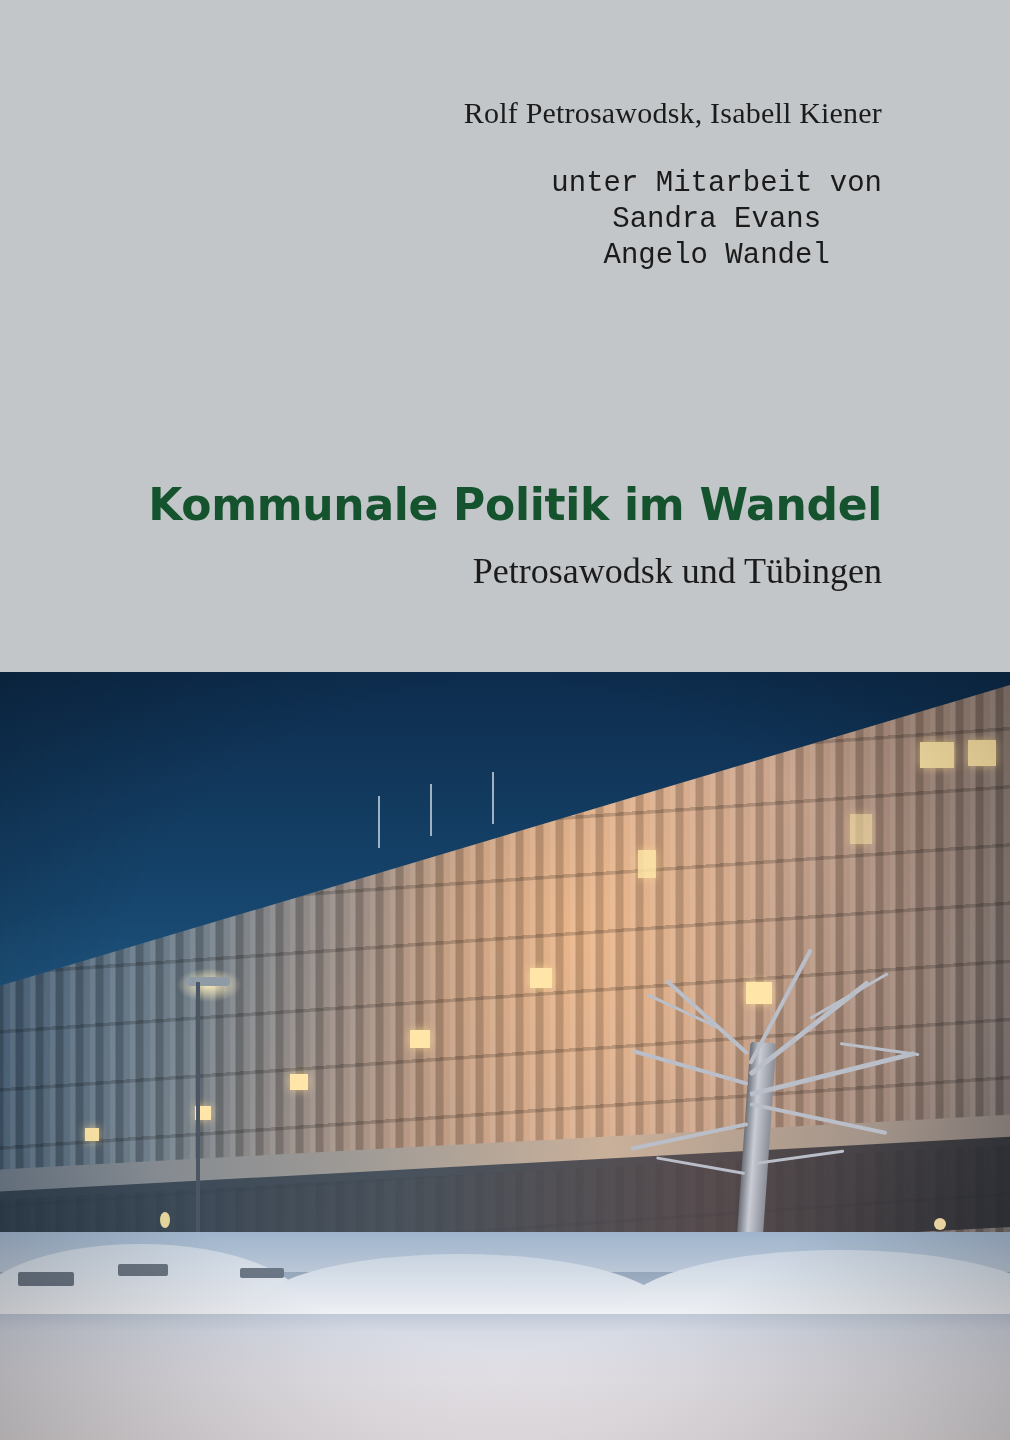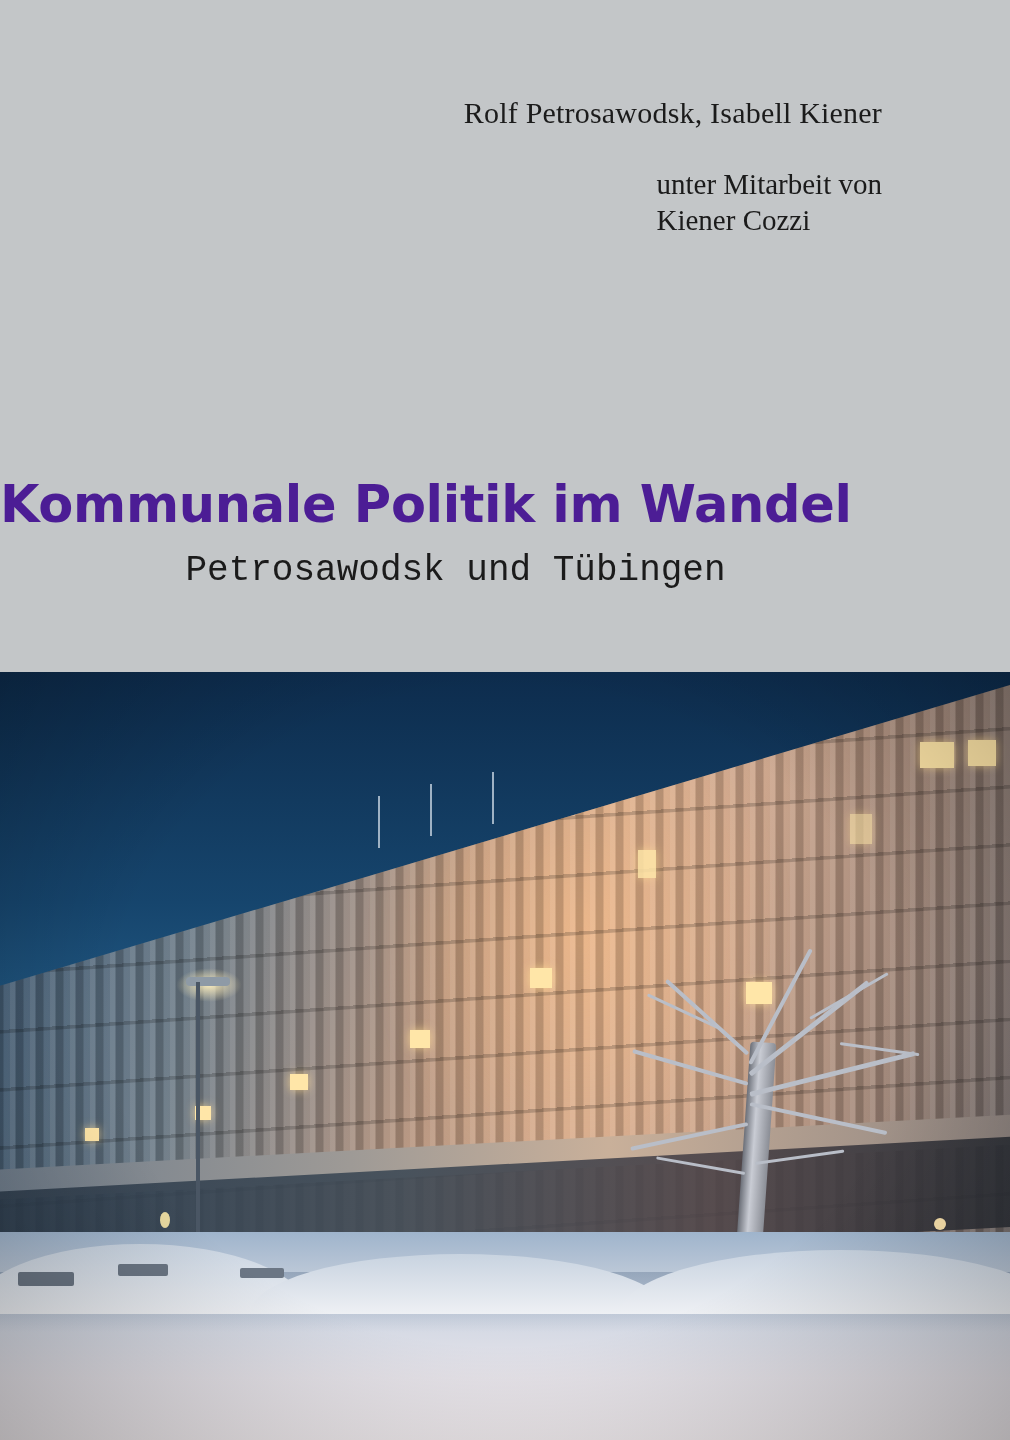--- a/index.html
+++ b/index.html
@@ -37,49 +37,50 @@
     font-size: 30px;
     color: #1b1b1b;
     letter-spacing: 0.2px;
     white-space: nowrap;
   }
 
   .contrib {
     position: absolute;
     right: 128px;
     top: 166px;
-    text-align: left;
-    font-family: Liberation Serif, serif;
+    text-align: center;
+    font-family: Liberation Mono, monospace;
     font-size: 29px;
     line-height: 36px;
     color: #1b1b1b;
     margin-left: 36px;
   }
   .contrib div { white-space: nowrap; }
 
   .title {
     position: absolute;
     left: 0;
     right: 128px;
     top: 478px;
+    text-align: right;
     font-family: "DejaVu Sans", sans-serif;
     font-weight: bold;
-    font-size: 51px;
+    font-size: 44px;
     line-height: 54px;
-    color: #4c1d95;
+    color: #14532d;
     letter-spacing: -0.3px;
   }
 
   .subtitle {
     position: absolute;
     left: 0;
     right: 128px;
     top: 548px;
-    text-align: center;
-    font-family: Liberation Mono, monospace;
+    text-align: right;
+    font-family: Liberation Serif, serif;
     font-size: 36px;
     line-height: 46px;
     color: #1b1b1b;
     padding-left: 29px;
   }
 
   
   .photo {
     position: absolute;
     left: 0;
@@ -273,21 +274,22 @@
 <body>
 
 <div class="cover">
 
   <div class="top-panel">
 
     <div class="authors">Rolf Petrosawodsk, Isabell Kiener</div>
 
     <div class="contrib">
       <div>unter Mitarbeit von</div>
-      <div>Kiener Cozzi</div>
+      <div>Sandra Evans</div>
+      <div>Angelo Wandel</div>
     </div>
 
     <div class="title">Kommunale Politik im Wandel</div>
     <div class="subtitle">Petrosawodsk und Tübingen</div>
   </div>
 
   <div class="photo">
 
     <div class="sky"></div>
 

